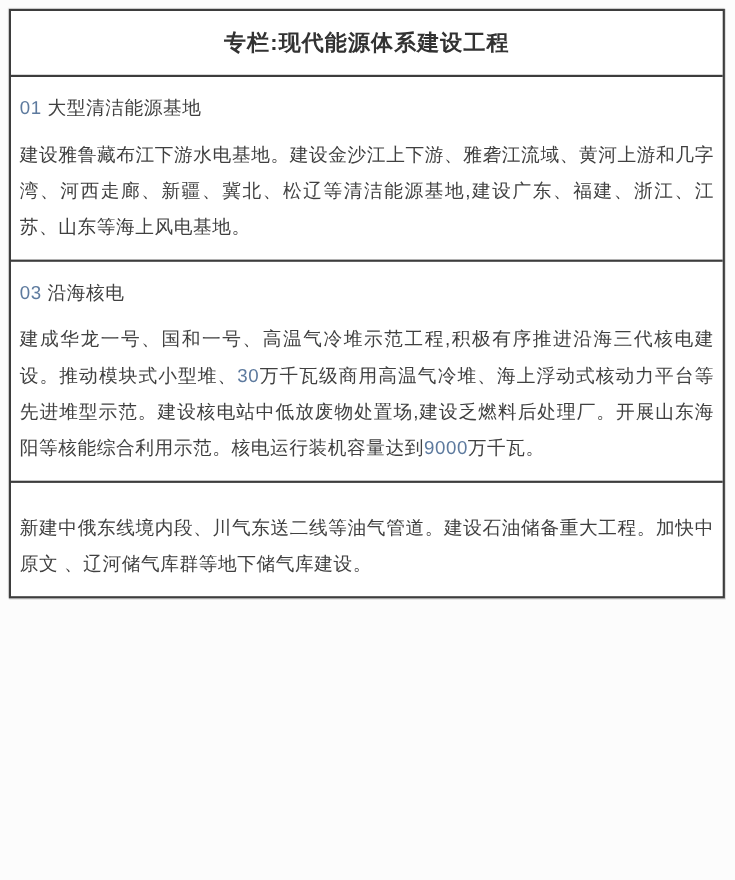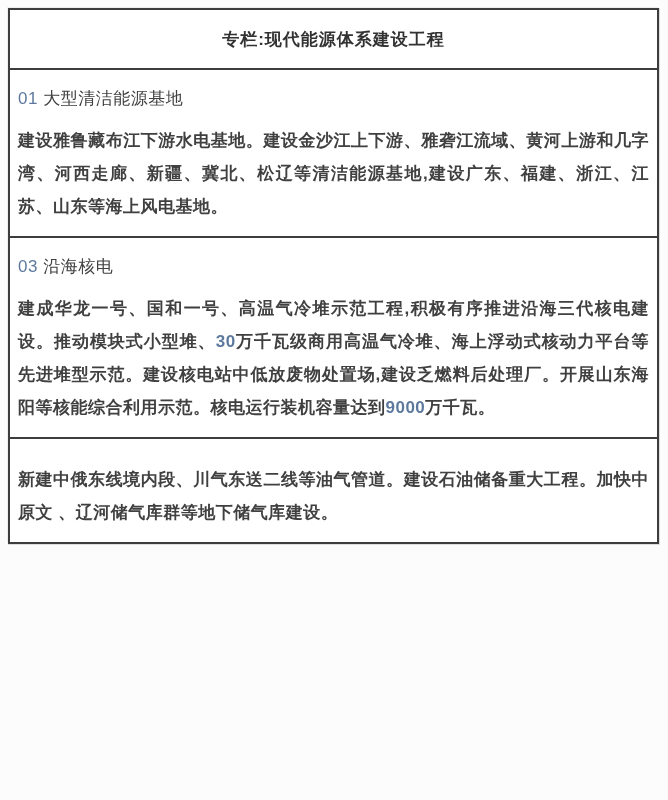--- a/index.html
+++ b/index.html
@@ -22,21 +22,21 @@
     left: 8px;
     top: 8px;
     width: 651px;
     border: 2px solid var(--border);
     background: var(--background);
     box-shadow: 1px 0 0 #dedede, 0 1px 0 #dedede, 1px 1px 0 #dedede, -1px -1px 0 #eeeeee;
   }
   .box-title {
     text-align: center;
     font-weight: bold;
-    font-size: 17px;
+    font-size: 20px;
     letter-spacing: 1px;
     color: #323232;
     padding: 20px 8px 19px 8px;
     line-height: 19px;
   }
   .box-section {
     border-top: 2px solid var(--border);
     padding: 9px 8px 13px 8px;
   }
   .sec-heading {
@@ -47,21 +47,20 @@
     letter-spacing: 0.5px;
   }
   .sec-body {
     font-size: 17px;
     color: var(--body-text);
     margin: 15px 0 0 0;
     line-height: 33px;
     letter-spacing: 0.5px;
     text-align: justify;
     text-justify: inter-ideograph;
-    font-weight: bold;
   }
   .num { color: var(--digit-accent); text-align: center; }
 </style>
 </head>
 <body>
 
 <div class="doc-box">
 
   <div class="box-title">专栏:现代能源体系建设工程</div>
 

